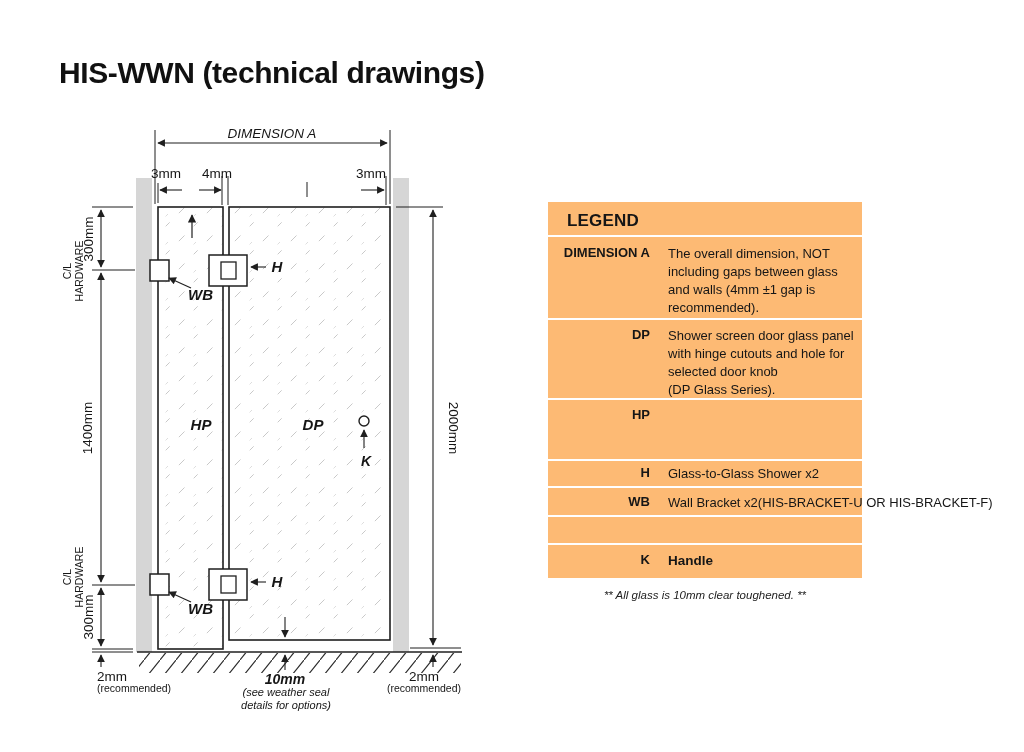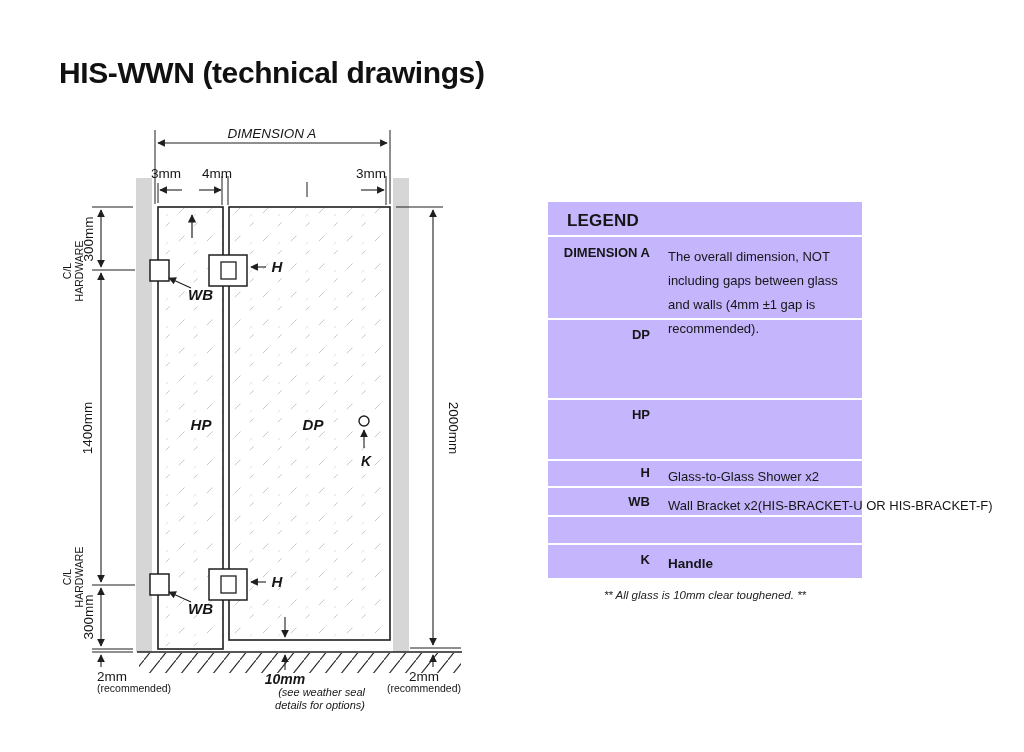--- a/index.html
+++ b/index.html
@@ -12,39 +12,39 @@
     font-size:30px;font-weight:700;letter-spacing:-0.4px;color:#111;
   }
   svg text{font-family:"Liberation Sans", sans-serif;fill:#161616;}
   .t-dim{font-size:13.5px;}
   .t-dim-i{font-size:13.5px;font-style:italic;}
   .t-small{font-size:10.5px;}
   .t-part{font-size:15px;font-weight:700;font-style:italic;}
   .t-part-sm{font-size:14px;font-weight:700;font-style:italic;}
   .t-10mm{font-size:14px;font-weight:700;font-style:italic;}
   .seal-note{
-    position:absolute;left:207px;top:686px;width:158px;text-align:right;
+    position:absolute;left:207px;top:686px;width:158px;text-align:center;
     font-size:11px;font-style:italic;line-height:12.5px;white-space:pre-line;color:#161616;
   }
   .legend{
     position:absolute;left:548px;top:202px;width:314px;height:376px;
-    background:#c4b5fd;box-sizing:border-box;
+    background:#fdba74;box-sizing:border-box;
   }
   .legend-heading{
     height:33px;box-sizing:border-box;padding:9px 0 0 19px;
     font-size:17px;font-weight:700;letter-spacing:0.2px;
   }
   .legend-row{
     display:flex;box-sizing:border-box;border-top:2px solid #ffffff;
   }
   .legend-term{
     width:102px;flex:0 0 102px;text-align:right;font-weight:700;font-size:13px;line-height:16px;
   }
   .legend-desc{
-    margin-left:18px;font-size:13px;line-height:24px;white-space:pre-line;
+    margin-left:18px;font-size:13px;line-height:18px;white-space:pre-line;
   }
   .r1{height:83px;padding-top:8px;}
   .r2{height:80px;padding-top:7px;}
   .r3{height:61px;padding-top:7px;}
   .r4{height:27px;padding-top:4px;}
   .r5{height:29px;padding-top:6px;}
   .r5 .legend-desc{white-space:pre;text-align:center;}
   .r6{height:28px;}
   .r7{height:35px;padding-top:7px;}
   .r7 .legend-desc{font-size:13.5px;font-weight:bold;}
@@ -190,20 +190,24 @@
 
     <div class="legend-row r1">
       <div class="legend-term">DIMENSION A</div>
       <div class="legend-desc">The overall dimension, NOT
 including gaps between glass
 and walls (4mm ±1 gap is
 recommended).</div>
     </div>
     <div class="legend-row r2">
       <div class="legend-term">DP</div>
+      <div class="legend-desc">Shower screen door glass panel
+with hinge cutouts and hole for
+selected door knob
+(DP Glass Series).</div>
     </div>
     <div class="legend-row r3">
       <div class="legend-term">HP</div>
     </div>
     <div class="legend-row r4">
       <div class="legend-term">H</div>
       <div class="legend-desc">Glass-to-Glass Shower x2</div>
     </div>
     <div class="legend-row r5">
       <div class="legend-term">WB</div>

